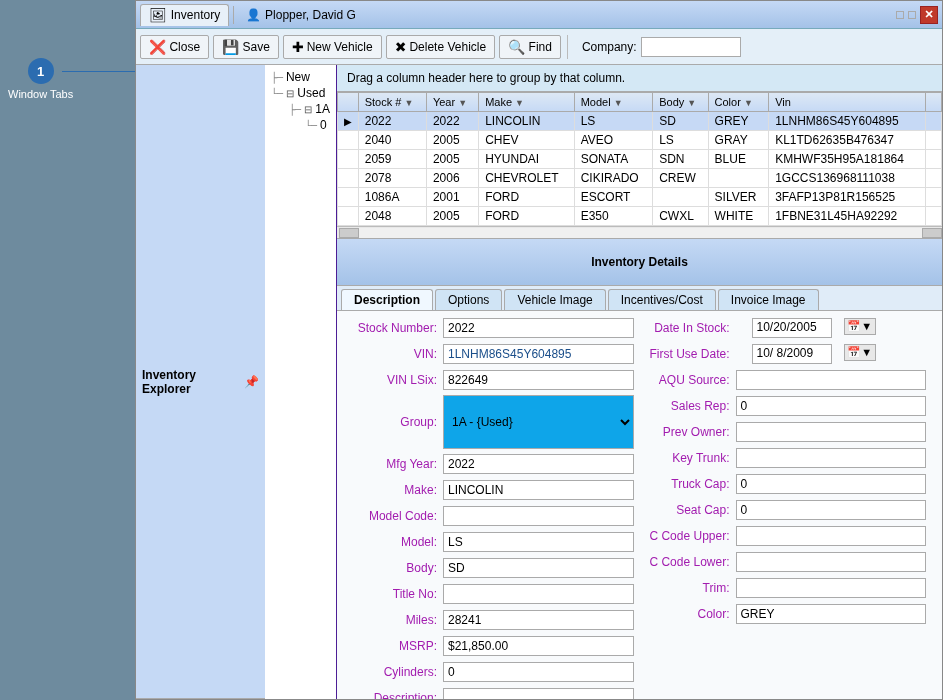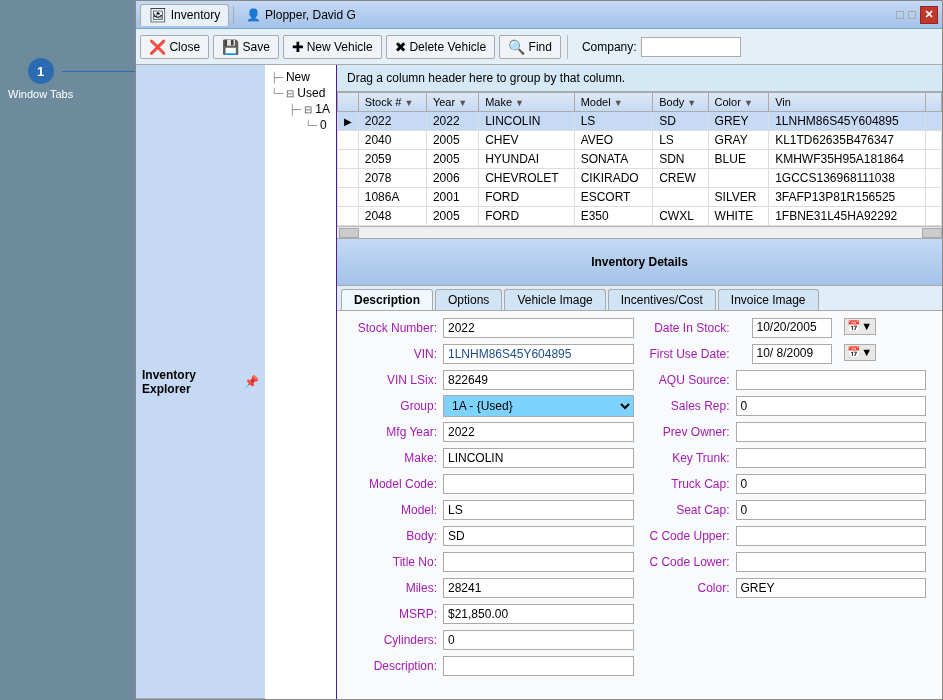--- a/index.html
+++ b/index.html
@@ -257,23 +257,23 @@
       border: 1px solid #aaa;
       padding: 1px 4px;
       font-size: 12px;
       min-height: 20px;
       display: flex;
       align-items: center;
     }
     .field-value.blue-text { color: #1a4e8a; }
     .field-select {
       flex: 1;
-      background: #7dd3fc;
+      background: #0ea5e9;
       border: 1px solid #aaa;
-      padding: 2px 4px;
+      padding: 18px 4px;
       font-size: 12px;
       min-height: 20px;
     }
     .field-date {
       display: flex; align-items: flex-start; gap: 12px; padding-left: 16px;
     }
     .field-date .date-val {
       background: white; border: 1px solid #aaa;
       padding: 1px 4px; font-size: 12px; min-height: 20px;
       min-width: 80px;
@@ -577,20 +577,24 @@
                 </div>
                 <div class="field-row">
                   <div class="field-label">C Code Upper:</div>
                   <div class="field-value"></div>
                 </div>
                 <div class="field-row">
                   <div class="field-label">C Code Lower:</div>
                   <div class="field-value"></div>
                 </div>
                 <div class="field-row">
+                  <div class="field-label">Trim:</div>
+                  <div class="field-value"></div>
+                </div>
+                <div class="field-row">
                   <div class="field-label">Color:</div>
                   <div class="field-value">GREY</div>
                 </div>
               </div>
           </div>
         </div>
       </div>
 
     </div>
   </div>

